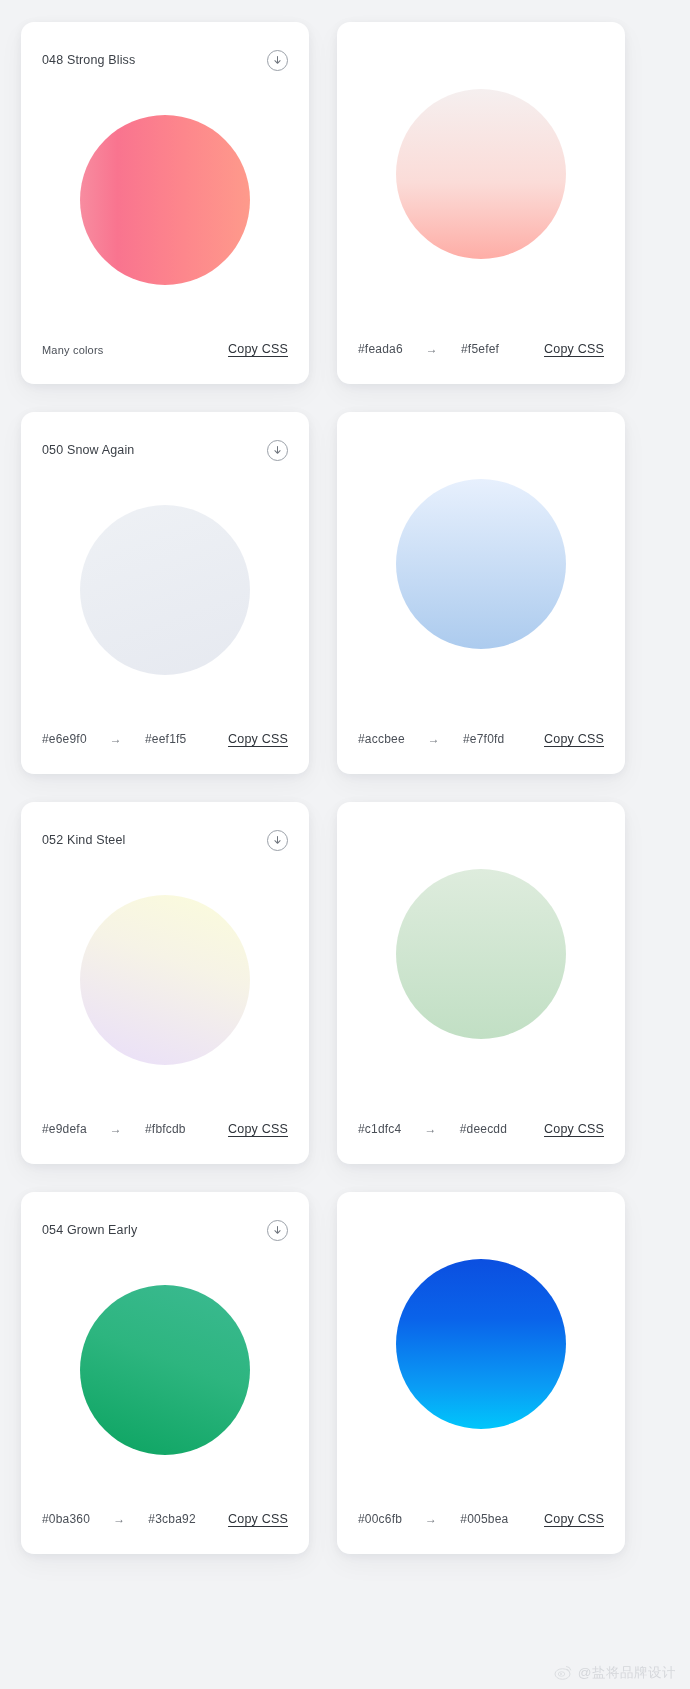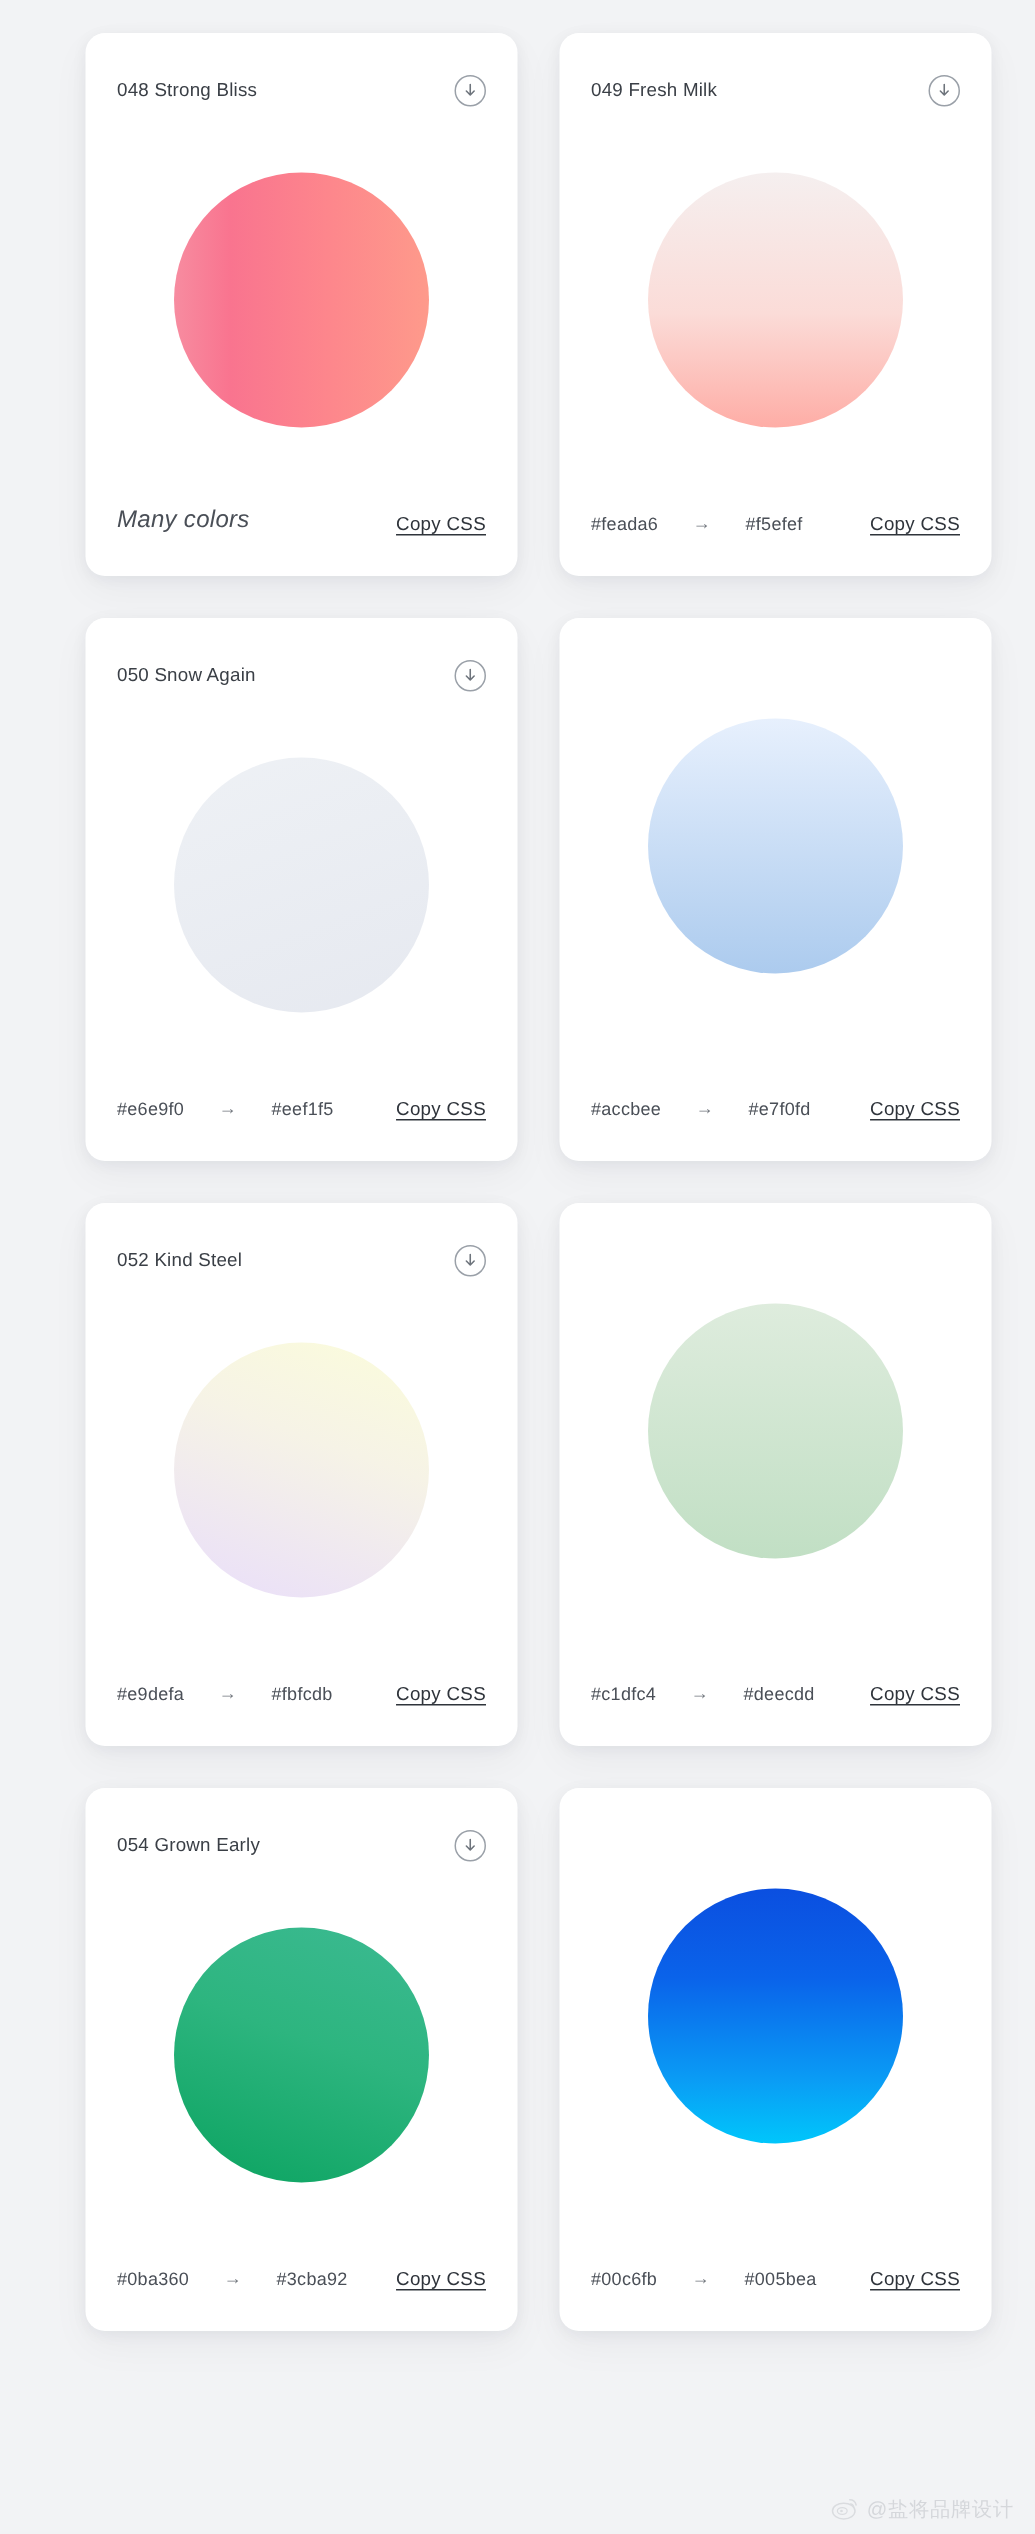--- a/index.html
+++ b/index.html
@@ -16,21 +16,20 @@
     overflow: hidden;
     position: relative;
   }
 
   .gallery {
     display: grid;
     grid-template-columns: 288px 288px;
     column-gap: 28px;
     row-gap: 28px;
     padding: 22px 21px 0 21px;
-    margin-left: 36px;
   }
 
   .card {
     background: #ffffff;
     border-radius: 13px;
     height: 362px;
     box-shadow: 0 2px 10px rgba(20, 28, 50, 0.055),
                 0 10px 26px rgba(20, 28, 50, 0.045);
     display: flex;
     flex-direction: column;
@@ -100,25 +99,24 @@
     white-space: nowrap;
   }
 
   .hex-arrow {
     color: #73787f;
     font-size: 12px;
     transform: translateY(-0.5px);
   }
 
   .label-plain {
-    font-size: 16px;
+    font-size: 11px;
     color: #4a4f57;
     letter-spacing: 0.2px;
     white-space: nowrap;
-    font-style: italic;
   }
 
   .copy-css {
     font-size: 12.5px;
     color: #2f343b;
     letter-spacing: 0.2px;
     text-decoration: underline;
     text-underline-offset: 3px;
     text-decoration-thickness: 1px;
     cursor: pointer;
@@ -169,28 +167,20 @@
       </div>
       <div class="swatch-wrap">
         <div class="swatch" style="background: linear-gradient(90deg, rgb(247, 140, 160) 0%, rgb(249, 116, 143) 22%, rgb(253, 134, 140) 60%, rgb(254, 154, 139) 100%);"></div>
       </div>
       <div class="card-footer">
         <span class="label-plain">Many colors</span>
         <button class="copy-css">Copy CSS</button>
       </div>
     </div>
     <div class="card">
-      <div class="card-header">
-        <span class="card-title">049 Fresh Milk</span>
-        <button class="download-btn">
-          <svg width="11" height="11" viewBox="0 0 11 11">
-            <path d="M5.5 1.4 V8.1 M2.9 5.7 L5.5 8.3 L8.1 5.7" fill="none" stroke="#6e747c" stroke-width="1.05" stroke-linecap="round" stroke-linejoin="round"></path>
-          </svg>
-        </button>
-      </div>
       <div class="swatch-wrap">
         <div class="swatch" style="background: linear-gradient(rgb(245, 239, 239) 0%, rgb(251, 220, 216) 55%, rgb(254, 173, 166) 100%);"></div>
       </div>
       <div class="card-footer">
         <div class="hexes">
           <span>#feada6</span>
           <span class="hex-arrow">→</span>
           <span>#f5efef</span>
         </div>
         <button class="copy-css">Copy CSS</button>

